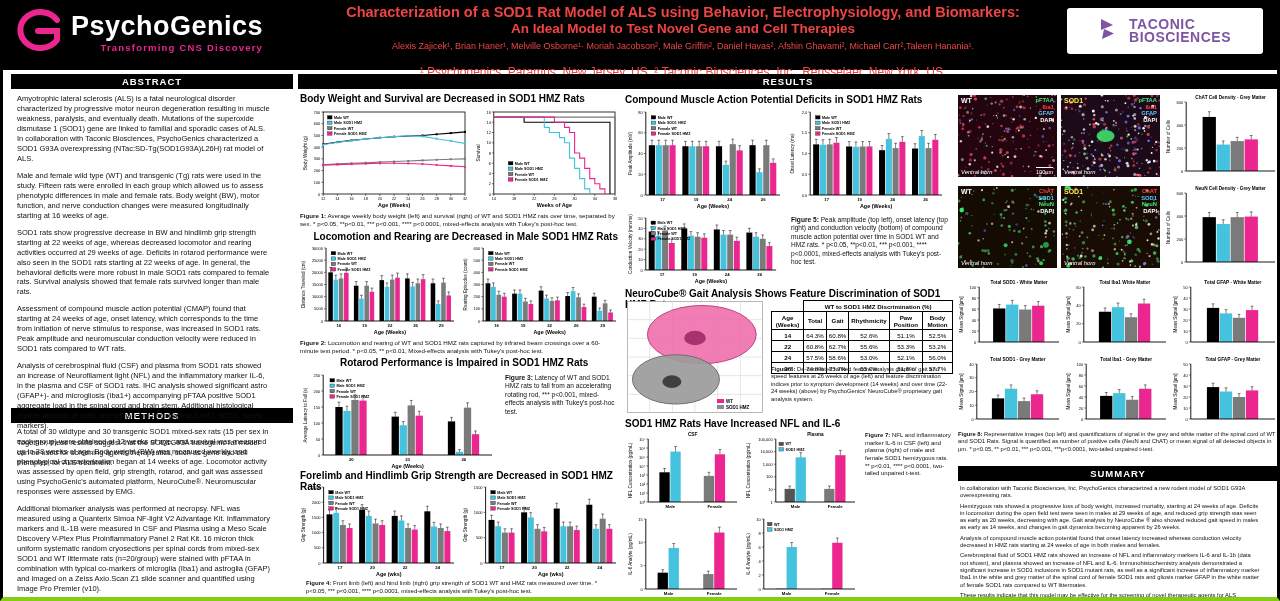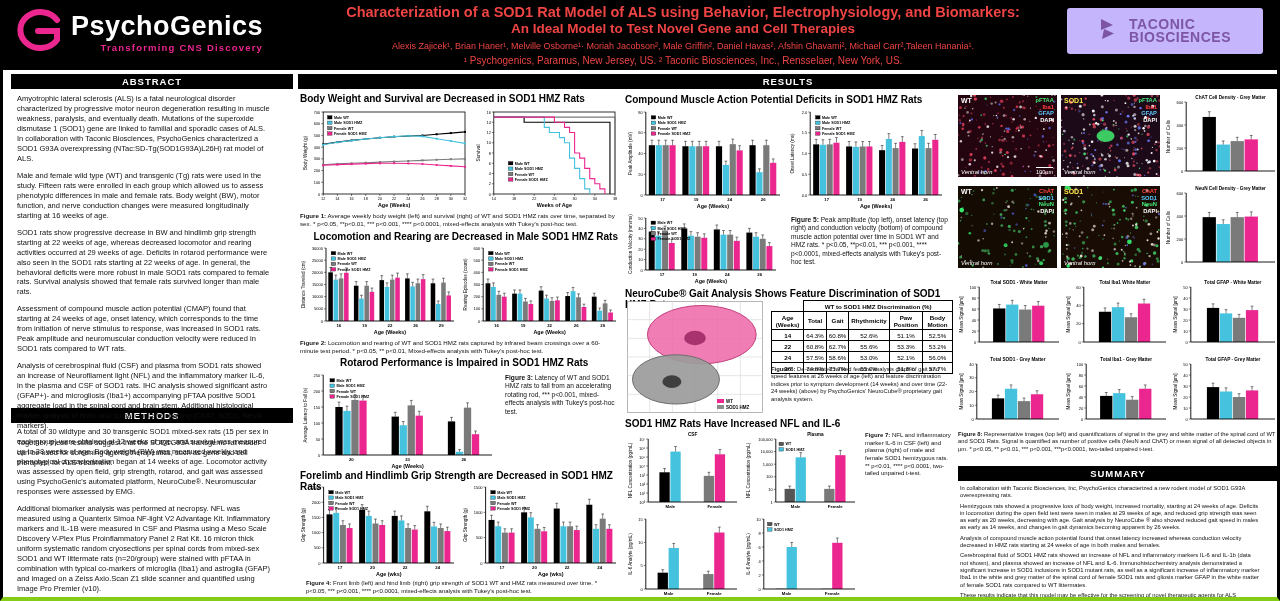--- a/index.html
+++ b/index.html
@@ -8,22 +8,22 @@
           border-bottom:4px solid #84cc16;box-sizing:border-box;}
   .hdr{position:absolute;left:0;top:0;width:100%;height:70px;background:#000;}
   .logo{position:absolute;left:10px;top:7px;display:flex;align-items:center;}
   .logo-text{margin-left:6px;}
   .logo-name{color:#fff;font-size:27px;font-weight:bold;letter-spacing:.5px;line-height:1;}
   .logo-tag{color:#ec268f;font-size:9.5px;font-weight:bold;letter-spacing:1.2px;text-align:right;margin-top:2px;}
   .titleblock{position:absolute;left:320px;top:4px;width:720px;text-align:center;color:#ef4444;}
   .t1{font-size:14.5px;font-weight:bold;line-height:1.15;}
   .t2{font-size:13.5px;font-weight:bold;line-height:1.2;}
   .auth{font-size:9px;margin-top:4px;}
-  .affil{font-size:10px;margin-top:4px;}
-  .taconic{position:absolute;right:14px;top:8px;width:196px;height:46px;background:#c4b5fd;border-radius:3px;
+  .affil{font-size:12px;margin-top:14px;}
+  .taconic{position:absolute;right:14px;top:8px;width:196px;height:46px;background:#ffffff;border-radius:3px;
            display:flex;align-items:center;justify-content:center;gap:6px;}
   .tac-text{color:#7d55a4;font-weight:bold;font-size:14px;line-height:.95;letter-spacing:.5px;}
   .bar{position:absolute;height:15px;background:#000;color:#fff;font-size:9.5px;font-weight:bold;
        text-align:center;line-height:15px;letter-spacing:1px;}
   .coltext{position:absolute;font-size:7.5px;line-height:1.33;color:#111;text-align:left;}
   .coltext p{margin:0 16px 7px 0;}
   .secttl{position:absolute;font-size:10px;font-weight:bold;color:#000;}
   .cap{position:absolute;font-size:6.2px;line-height:1.28;color:#111;}
   .figlab{font-weight:bold;}
   .chart{position:absolute;}

